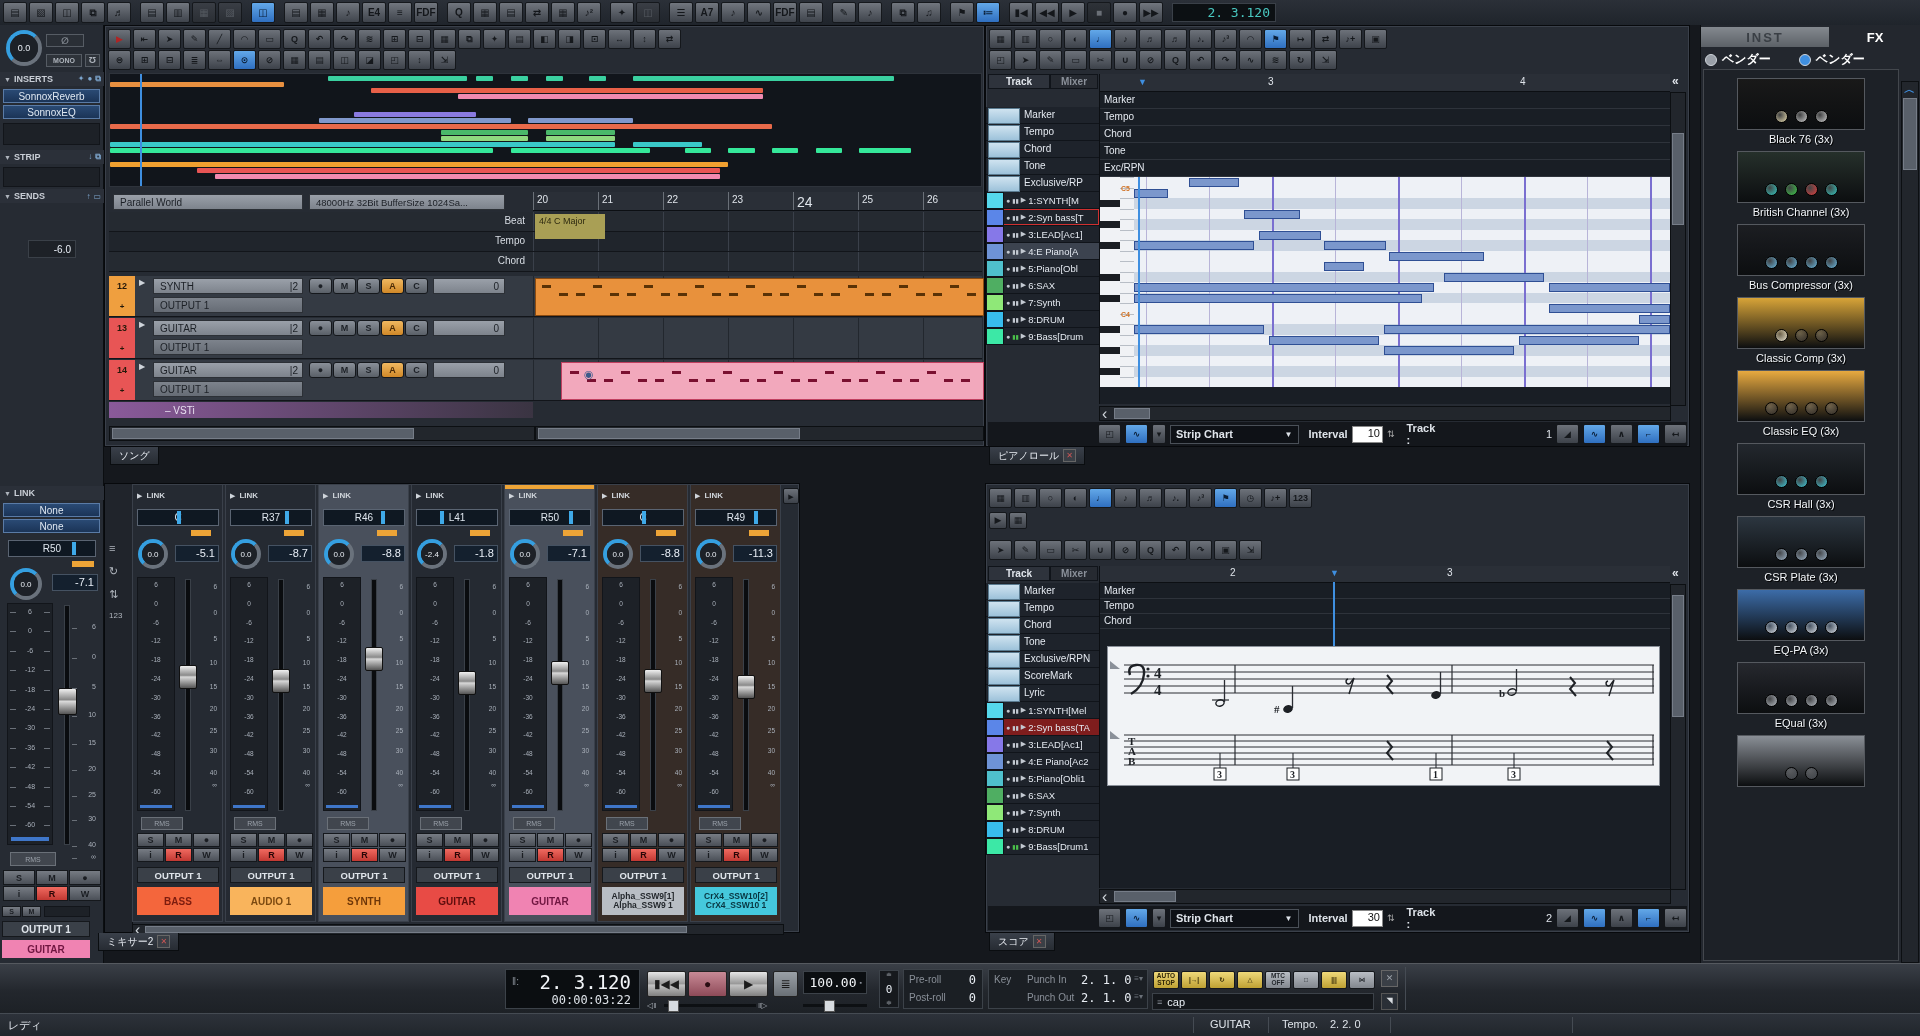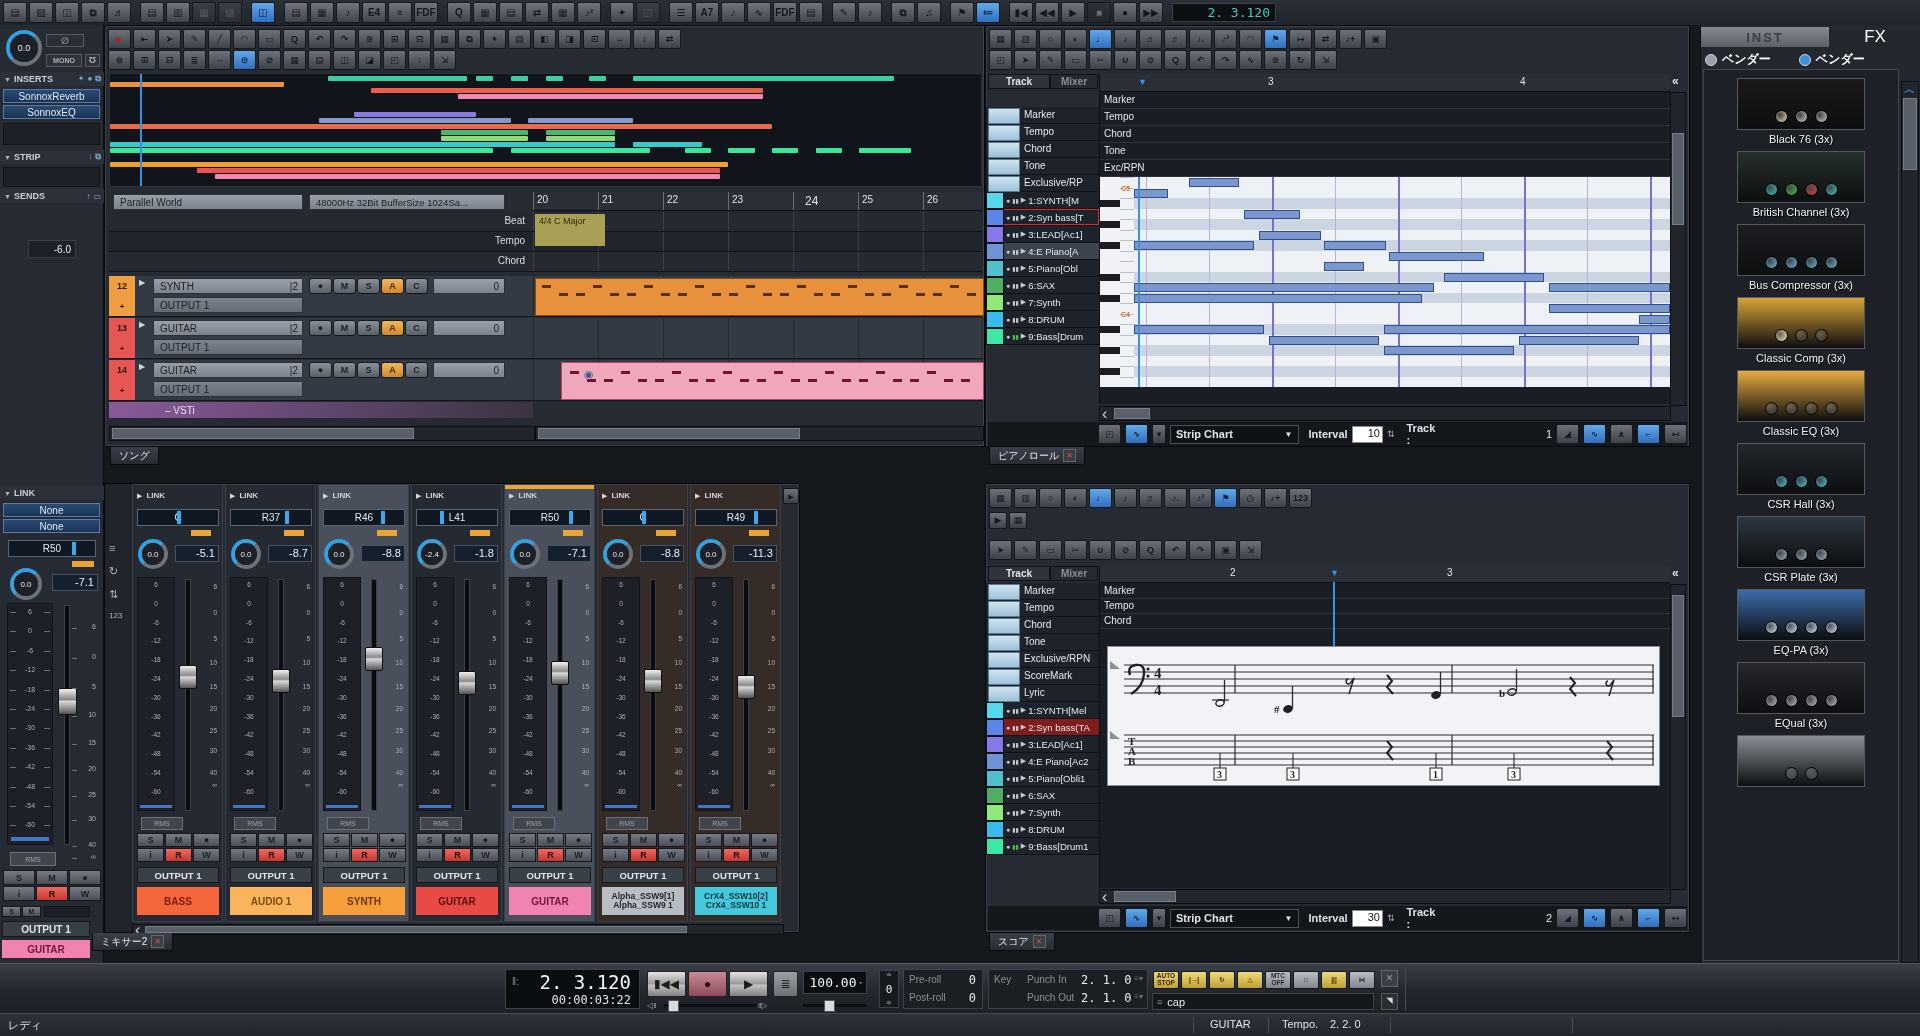--- a/index.html
+++ b/index.html
@@ -390,21 +390,21 @@
       <div class="trk-field" style="position: absolute; left: 204px; top: 168px; width: 196px; height: 16px; padding-left: 6px; font-size: 9.5px;">48000Hz 32Bit BufferSize 1024Sa...</div>
       <div style="position: absolute; left: 428px; top: 166px; width: 449px; height: 18px; background: rgb(42, 47, 55); border-bottom: 1px solid rgb(12, 15, 19);">
         <div style="position: absolute; left: 4px; top: 2px; color: rgb(223, 228, 234); font-size: 10px;">20</div>
         <div style="position: absolute; left: 0px; top: 0px; width: 1px; height: 18px; background: rgb(106, 112, 120);"></div>
         <div style="position: absolute; left: 69px; top: 2px; color: rgb(223, 228, 234); font-size: 10px;">21</div>
         <div style="position: absolute; left: 65px; top: 0px; width: 1px; height: 18px; background: rgb(106, 112, 120);"></div>
         <div style="position: absolute; left: 134px; top: 2px; color: rgb(223, 228, 234); font-size: 10px;">22</div>
         <div style="position: absolute; left: 130px; top: 0px; width: 1px; height: 18px; background: rgb(106, 112, 120);"></div>
         <div style="position: absolute; left: 199px; top: 2px; color: rgb(223, 228, 234); font-size: 10px;">23</div>
         <div style="position: absolute; left: 195px; top: 0px; width: 1px; height: 18px; background: rgb(106, 112, 120);"></div>
-        <div style="position: absolute; left: 272px; top: 2px; color: rgb(223, 228, 234); font-size: 12px;">24</div>
+        <div style="position: absolute; left: 264px; top: 2px; color: rgb(223, 228, 234); font-size: 14px;">24</div>
         <div style="position: absolute; left: 260px; top: 0px; width: 1px; height: 18px; background: rgb(106, 112, 120);"></div>
         <div style="position: absolute; left: 329px; top: 2px; color: rgb(223, 228, 234); font-size: 10px;">25</div>
         <div style="position: absolute; left: 325px; top: 0px; width: 1px; height: 18px; background: rgb(106, 112, 120);"></div>
         <div style="position: absolute; left: 394px; top: 2px; color: rgb(223, 228, 234); font-size: 10px;">26</div>
         <div style="position: absolute; left: 390px; top: 0px; width: 1px; height: 18px; background: rgb(106, 112, 120);"></div>
       </div>
       <div style="position: absolute; left: 4px; top: 186px; width: 873px; height: 19px; background: rgb(37, 42, 49); border-bottom: 1px solid rgb(18, 21, 26);"></div>
       <div class="srow-label" style="position: absolute; left: 330px; top: 189px; width: 90px; text-align: right;">Beat</div>
       <div style="position: absolute; left: 428px; top: 186px; width: 1px; height: 19px; background: rgb(58, 64, 74);"></div>
       <div style="position: absolute; left: 493px; top: 186px; width: 1px; height: 19px; background: rgb(58, 64, 74);"></div>
@@ -424,21 +424,21 @@
       <div style="position: absolute; left: 818px; top: 206px; width: 1px; height: 19px; background: rgb(58, 64, 74);"></div>
       <div style="position: absolute; left: 4px; top: 226px; width: 873px; height: 19px; background: rgb(37, 42, 49); border-bottom: 1px solid rgb(18, 21, 26);"></div>
       <div class="srow-label" style="position: absolute; left: 330px; top: 229px; width: 90px; text-align: right;">Chord</div>
       <div style="position: absolute; left: 428px; top: 226px; width: 1px; height: 19px; background: rgb(58, 64, 74);"></div>
       <div style="position: absolute; left: 493px; top: 226px; width: 1px; height: 19px; background: rgb(58, 64, 74);"></div>
       <div style="position: absolute; left: 558px; top: 226px; width: 1px; height: 19px; background: rgb(58, 64, 74);"></div>
       <div style="position: absolute; left: 623px; top: 226px; width: 1px; height: 19px; background: rgb(58, 64, 74);"></div>
       <div style="position: absolute; left: 688px; top: 226px; width: 1px; height: 19px; background: rgb(58, 64, 74);"></div>
       <div style="position: absolute; left: 753px; top: 226px; width: 1px; height: 19px; background: rgb(58, 64, 74);"></div>
       <div style="position: absolute; left: 818px; top: 226px; width: 1px; height: 19px; background: rgb(58, 64, 74);"></div>
-      <div style="position: absolute; left: 430px; top: 188px; width: 66px; height: 32px; background: rgb(169, 159, 85); color: rgb(46, 42, 16); font-size: 9px; line-height: 15px; padding-left: 4px;">4/4 C Major</div>
+      <div style="position: absolute; left: 430px; top: 188px; width: 66px; height: 25px; background: rgb(169, 159, 85); color: rgb(46, 42, 16); font-size: 9px; line-height: 15px; padding-left: 4px;">4/4 C Major</div>
       <div style="position: absolute; left: 4px; top: 250px; width: 873px; height: 40px; background: rgb(52, 58, 67); border-bottom: 1px solid rgb(18, 21, 26);"></div>
       <div class="trk-chip" style="position: absolute; top: 250px; height: 40px; left: 4px; background: rgb(239, 159, 63);">
         <div>12</div>
         <div class="mini">+</div>
       </div>
       <div style="position: absolute; left: 34px; top: 252px; color: rgb(207, 212, 218); font-size: 8px;">▶</div>
       <div class="trk-field" style="position: absolute; left: 48px; top: 252px; width: 150px; height: 16px; padding-left: 6px;">
         <div>SYNTH</div>
         <div style="margin-left: auto; margin-right: 4px;">|2</div>
       </div>
@@ -1407,33 +1407,33 @@
       </div>
     </div>
 
   <div class="tab" style="left:110px;top:447px;">
       <span>ソング</span>
     </div>
   <div class="tab" style="left:989px;top:447px;">
       <span>ピアノロール</span>
       <span class="x">✕</span>
     </div>
-  <div class="tab" style="left:92px;top:933px;">
+  <div class="tab" style="left:98px;top:933px;">
       <span>ミキサー2</span>
       <span class="x">✕</span>
     </div>
   <div class="tab" style="left:989px;top:933px;">
       <span>スコア</span>
       <span class="x">✕</span>
     </div>
 
   <div id="plugins" class="abs">
       <div style="position: absolute; left: 0px; top: 2px; width: 220px; height: 20px; display: flex;">
         <div style="width: 128px; height: 20px; background: linear-gradient(rgb(132, 137, 143), rgb(92, 97, 103)); color: rgb(58, 63, 69); font-weight: bold; font-size: 13px; display: flex; align-items: center; justify-content: center; letter-spacing: 2px;">INST</div>
-        <div style="flex: 1 1 0%; height: 20px; color: rgb(255, 255, 255); font-weight: normal; font-size: 17px; display: flex; align-items: center; justify-content: center;">FX</div>
+        <div style="flex: 1 1 0%; height: 20px; color: rgb(255, 255, 255); font-weight: bold; font-size: 13px; display: flex; align-items: center; justify-content: center;">FX</div>
       </div>
       <div style="position: absolute; left: 4px; top: 26px; width: 212px; display: flex; gap: 28px;">
         <div style="display: flex; align-items: center; gap: 5px;">
           <div style="width: 10px; height: 10px; border-radius: 50%; background: rgb(154, 160, 168); border: 1px solid rgb(207, 212, 218);"></div>
           <div style="color: rgb(255, 255, 255); font-size: 12px; font-weight: bold;">ベンダー</div>
         </div>
         <div style="display: flex; align-items: center; gap: 5px;">
           <div style="width: 10px; height: 10px; border-radius: 50%; background: rgb(63, 143, 224); border: 1px solid rgb(207, 212, 218);"></div>
           <div style="color: rgb(255, 255, 255); font-size: 12px; font-weight: bold;">ベンダー</div>
         </div>

